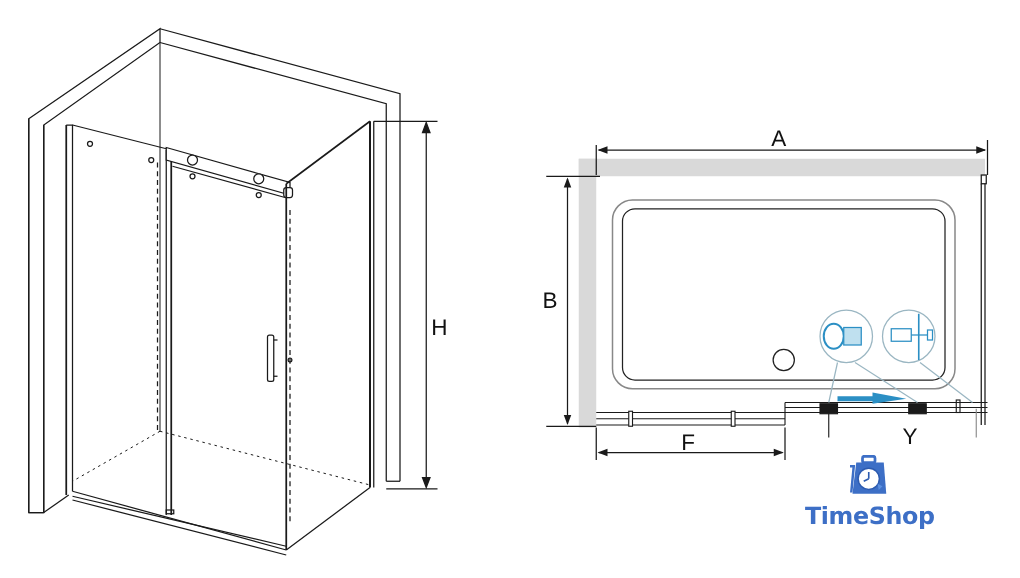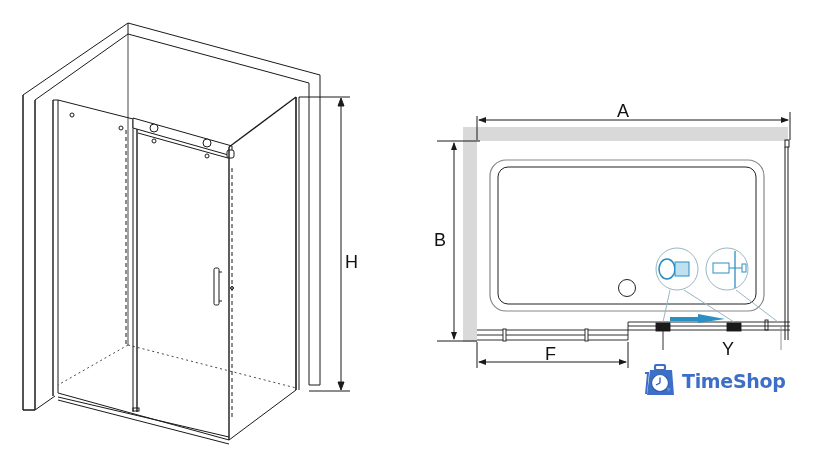--- a/index.html
+++ b/index.html
@@ -1,19 +1,19 @@
 <!DOCTYPE html>
 <html><head>
 <meta charset="utf-8">
 <style>
   html, body { margin: 0; padding: 0; background: #ffffff; }
   body { width: 816px; height: 462px; position: relative; overflow: hidden; font-family: "Liberation Sans", sans-serif; }
   #canvas { position: absolute; left: 0; top: 0; }
   .dim-label { font-family: "Liberation Sans", sans-serif; font-size: 18px; fill: #111; }
-  .logo { position: absolute; left: 644px; top: 364px; display: flex; align-items: center; gap: 4px; }
+  .logo { position: absolute; left: 644px; top: 364px; display: flex; align-items: center; gap: 4px; flex-direction: column; }
   .logo-text { font-family: "DejaVu Sans", sans-serif; font-weight: bold; font-size: 19px; color: #3d6fc6; letter-spacing: -0.3px; }
 </style>
 </head>
 <body>
 
 <svg id="canvas" width="816" height="462" viewBox="0 0 816 462">
 
   <g fill="none" stroke="#1a1a1a" stroke-width="1">
 
     <g>

